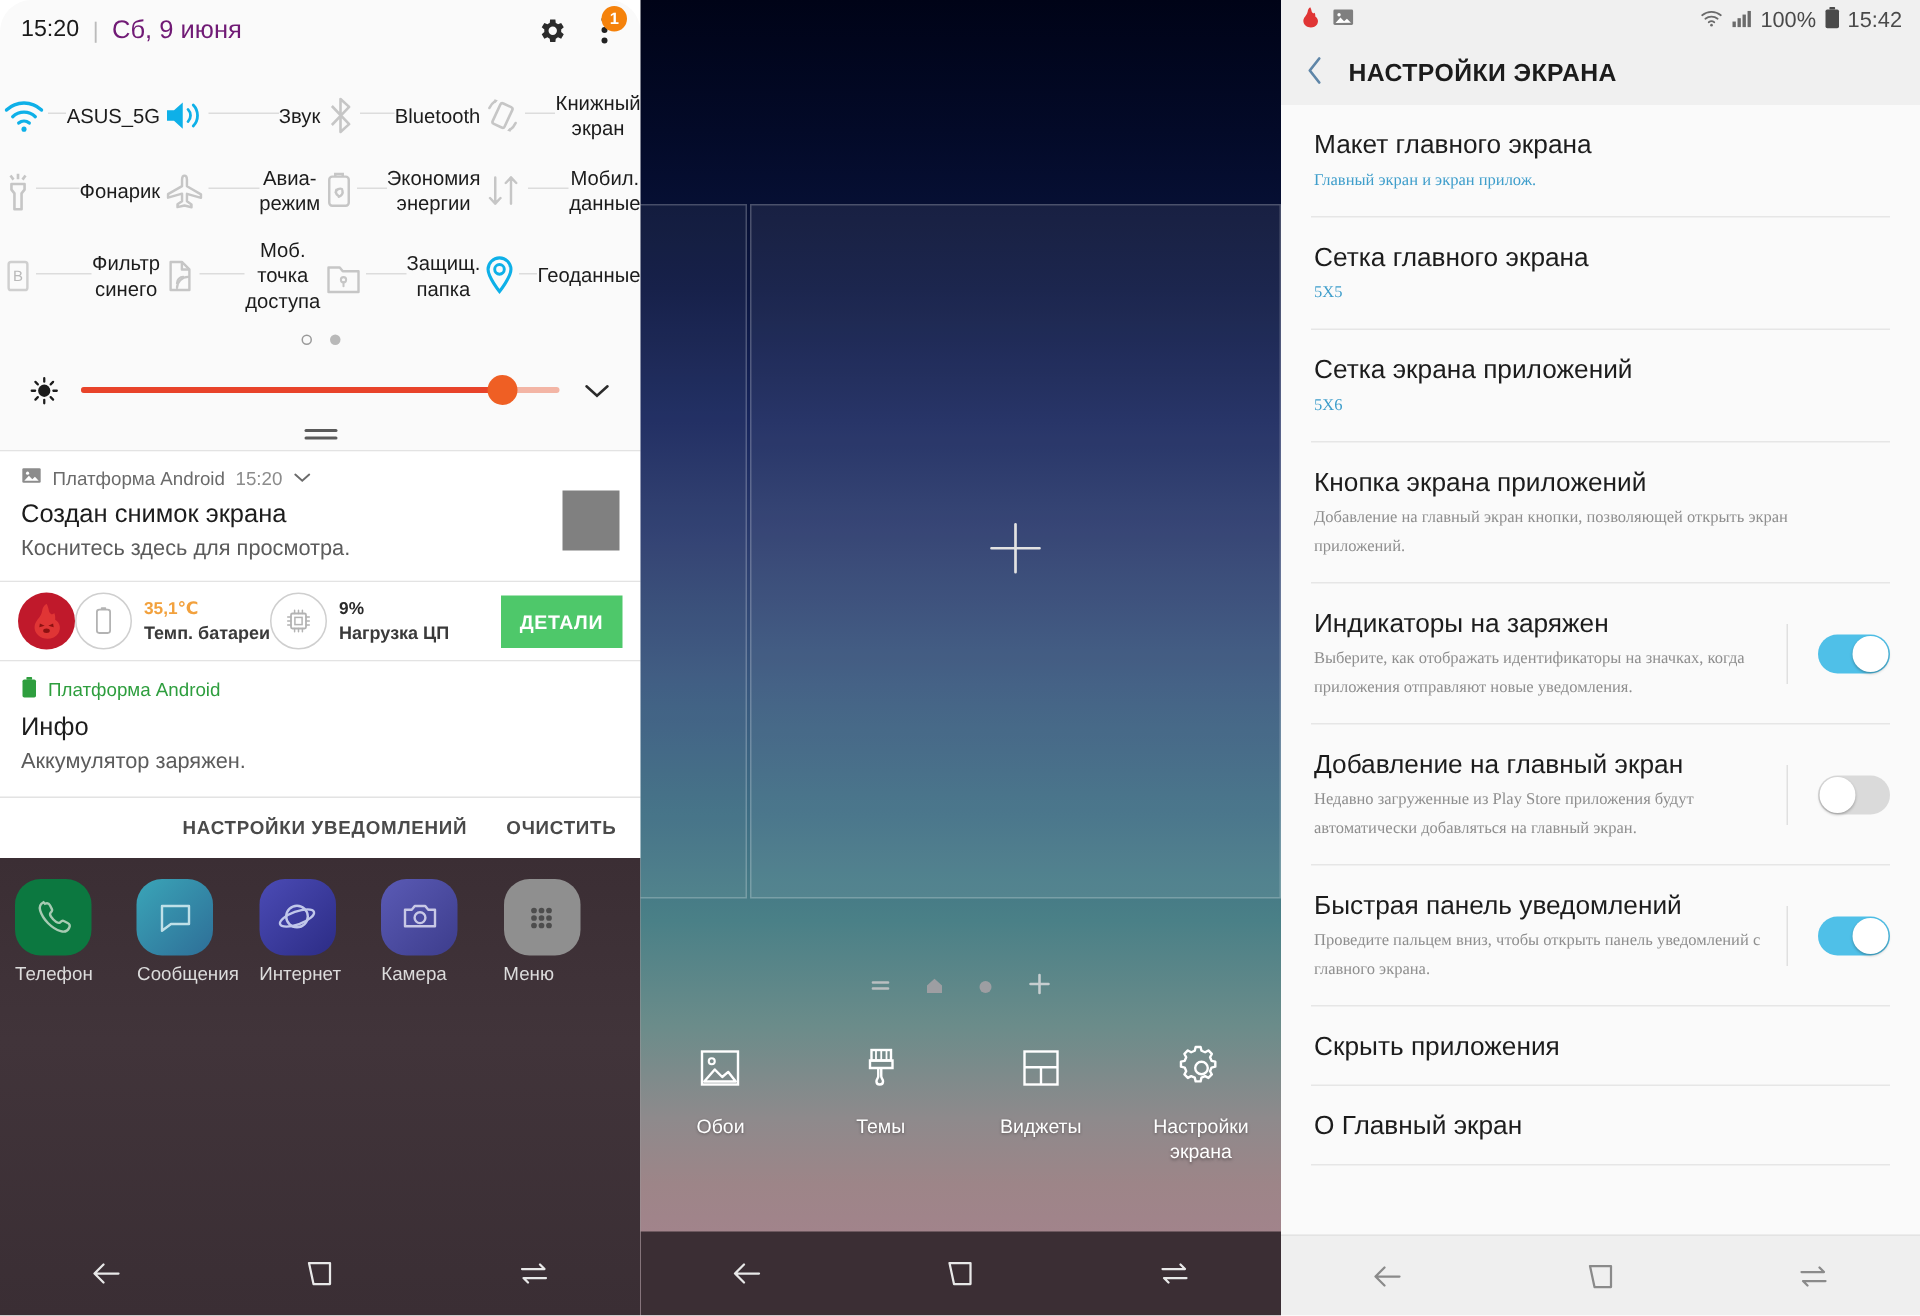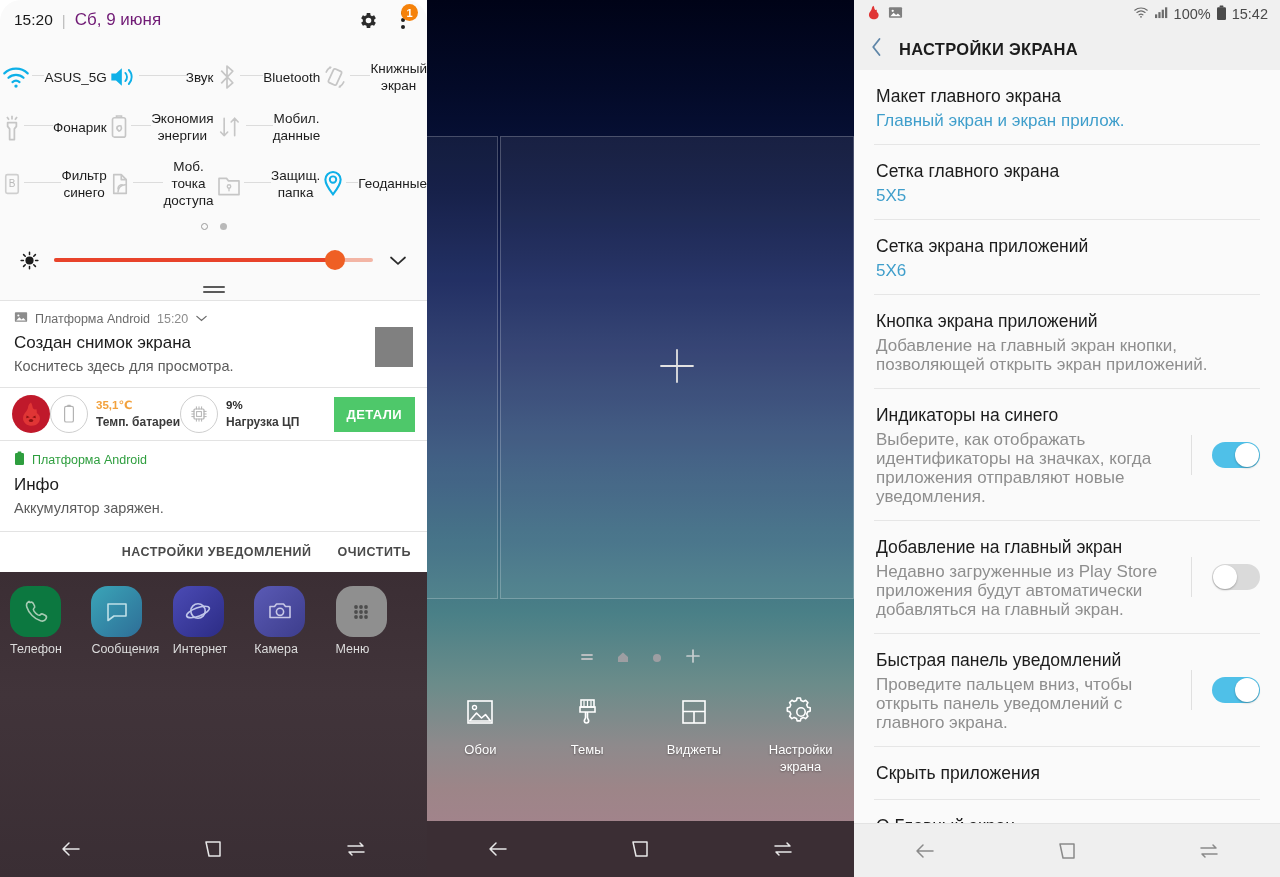--- a/index.html
+++ b/index.html
@@ -99,21 +99,21 @@
   .panel3 { width: 426px; height:877px; background:#fafafa; display:flex; flex-direction:column; position:relative; }
   .p3-status { height: 28px; display:flex; align-items:center; padding: 0 12px; background:#f0f0f0; }
   .p3-st-left { display:flex; align-items:center; gap:7px; }
   .p3-st-right { margin-left:auto; display:flex; align-items:center; gap:5px; font-size:14.5px; color:#4a4a4a; }
   .p3-appbar { height: 42px; background:#f0f0f0; display:flex; align-items:center; gap: 16px; padding: 0 16px; }
   .p3-title { font-size:16.5px; font-weight:bold; letter-spacing:.3px; color:#1c1c1c; }
   .p3-list { flex:1; background:#fafafa; overflow:hidden; }
   .p3-item { padding: 14px 20px 14px 22px; position:relative; display:flex; align-items:center; }
   .p3-txt { flex:1; padding-right: 10px; }
   .p3-item-title { font-size:17.5px; color:#1c1c1c; line-height: 24px; }
-  .p3-item-sub { font-size:17px; line-height:19px; margin-top:3px; color:#8e8e8e; }
+  .p3-item-sub { font-size:11px; line-height:19px; margin-top:3px; color:#8e8e8e;font-family:Liberation Serif, serif; }
   .p3-item-sub.blue { color:#3f9ecb; }
   .p3-hr { height:1px; background:#e6e6e6; margin: 0 20px; }
   .p3-toggle { width:48px; height:26px; border-radius:13px; position:relative; flex:none; margin-left: 6px; }
   .p3-toggle.on { background:#4fc0e8; }
   .p3-toggle.off { background:#dadada; }
   .p3-toggle .kn { position:absolute; top:1px; width:24px; height:24px; border-radius:50%; background:#fff; box-shadow:0 1px 2px rgba(0,0,0,.28); }
   .p3-toggle.on .kn { right:1px; }
   .p3-toggle.off .kn { left:1px; }
   .p3-tgl-div { width:1px; height:40px; background:#e0e0e0; margin-right:14px; flex:none; }
   .p3-nav { height: 54px; background:#efefef; display:flex; align-items:center; border-top:1px solid #e3e3e3; }
@@ -207,20 +207,29 @@
                   <path d="M5.5 8.5h7v3l-1.6 2v8.5H7.1V13.5L5.5 11.5z"></path>
                   <path d="M9 3v3M5 4l1.6 2.2M13 4l-1.6 2.2"></path>
                 </g>
               </svg>
           </span>
           <span class="qs-ul"></span>
           <span class="qs-lbl">Фонарик</span>
         </div>
         <div class="qs-tile">
           <span class="qs-ic">
+            <svg width="32" height="28" viewBox="0 0 26 24">
+                <path fill="none" stroke="#c6c6c6" stroke-width="1.4" stroke-linejoin="round" d="M13 3.5c1 0 1.4 1 1.4 2.3v3.8l8 4.6v2l-8-2.3v4.3l2.6 1.8v1.6L13 20.6l-4 .9v-1.6l2.6-1.8v-4.3l-8 2.3v-2l8-4.6V5.8c0-1.3.4-2.3 1.4-2.3z"></path>
+              </svg>
+          </span>
+          <span class="qs-ul"></span>
+          <span class="qs-lbl">Авиа-режим</span>
+        </div>
+        <div class="qs-tile">
+          <span class="qs-ic">
             <svg width="24" height="30" viewBox="0 0 18 24">
                 <g fill="none" stroke="#c6c6c6" stroke-width="1.3">
                   <rect x="3.8" y="4.6" width="10.4" height="15.5" rx="1.6"></rect>
                   <path d="M7 4.6V3.2h4v1.4"></path>
                   <path d="M7.2 13c.4-1.6 2-2.4 3.4-1.8M10.8 12c.5 1.5-.4 3-1.9 3.3M8.6 14.8c-1.2-.8-1.5-2-1-3.2" stroke-linecap="round"></path>
                 </g>
               </svg>
           </span>
           <span class="qs-ul"></span>
           <span class="qs-lbl">Экономия энергии</span>
@@ -676,21 +685,21 @@
       <div class="p3-item">
         <span class="p3-txt">
           <span class="p3-item-title" style="display:block">Кнопка экрана приложений</span>
           <span class="p3-item-sub" style="display:block">Добавление на главный экран кнопки, позволяющей открыть экран приложений.</span>
         </span>
       </div>
       <div class="p3-hr"></div>
 
       <div class="p3-item">
         <span class="p3-txt">
-          <span class="p3-item-title" style="display:block">Индикаторы на синего</span>
+          <span class="p3-item-title" style="display:block">Индикаторы на заряжен</span>
           <span class="p3-item-sub" style="display:block">Выберите, как отображать идентификаторы на значках, когда приложения отправляют новые уведомления.</span>
         </span>
         <span class="p3-tgl-div"></span>
         <span class="p3-toggle on">
             <span class="kn"></span>
           </span>
       </div>
       <div class="p3-hr"></div>
 
       <div class="p3-item">

